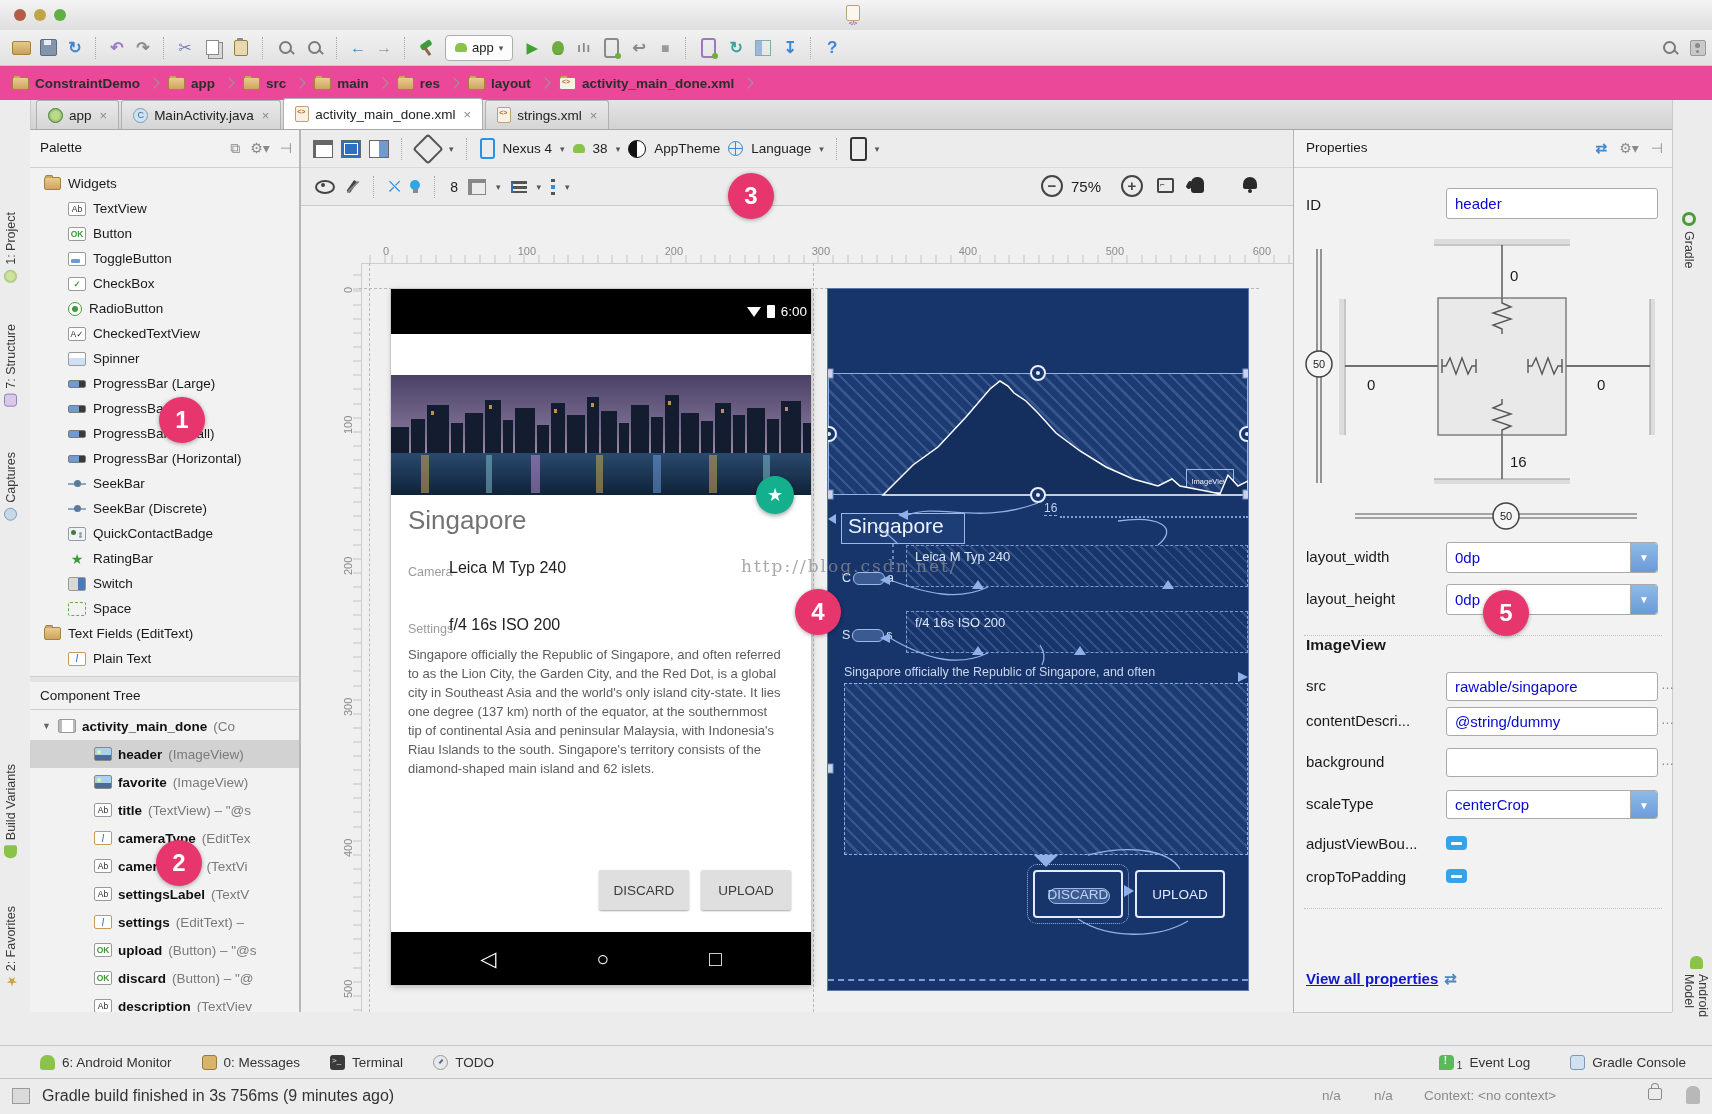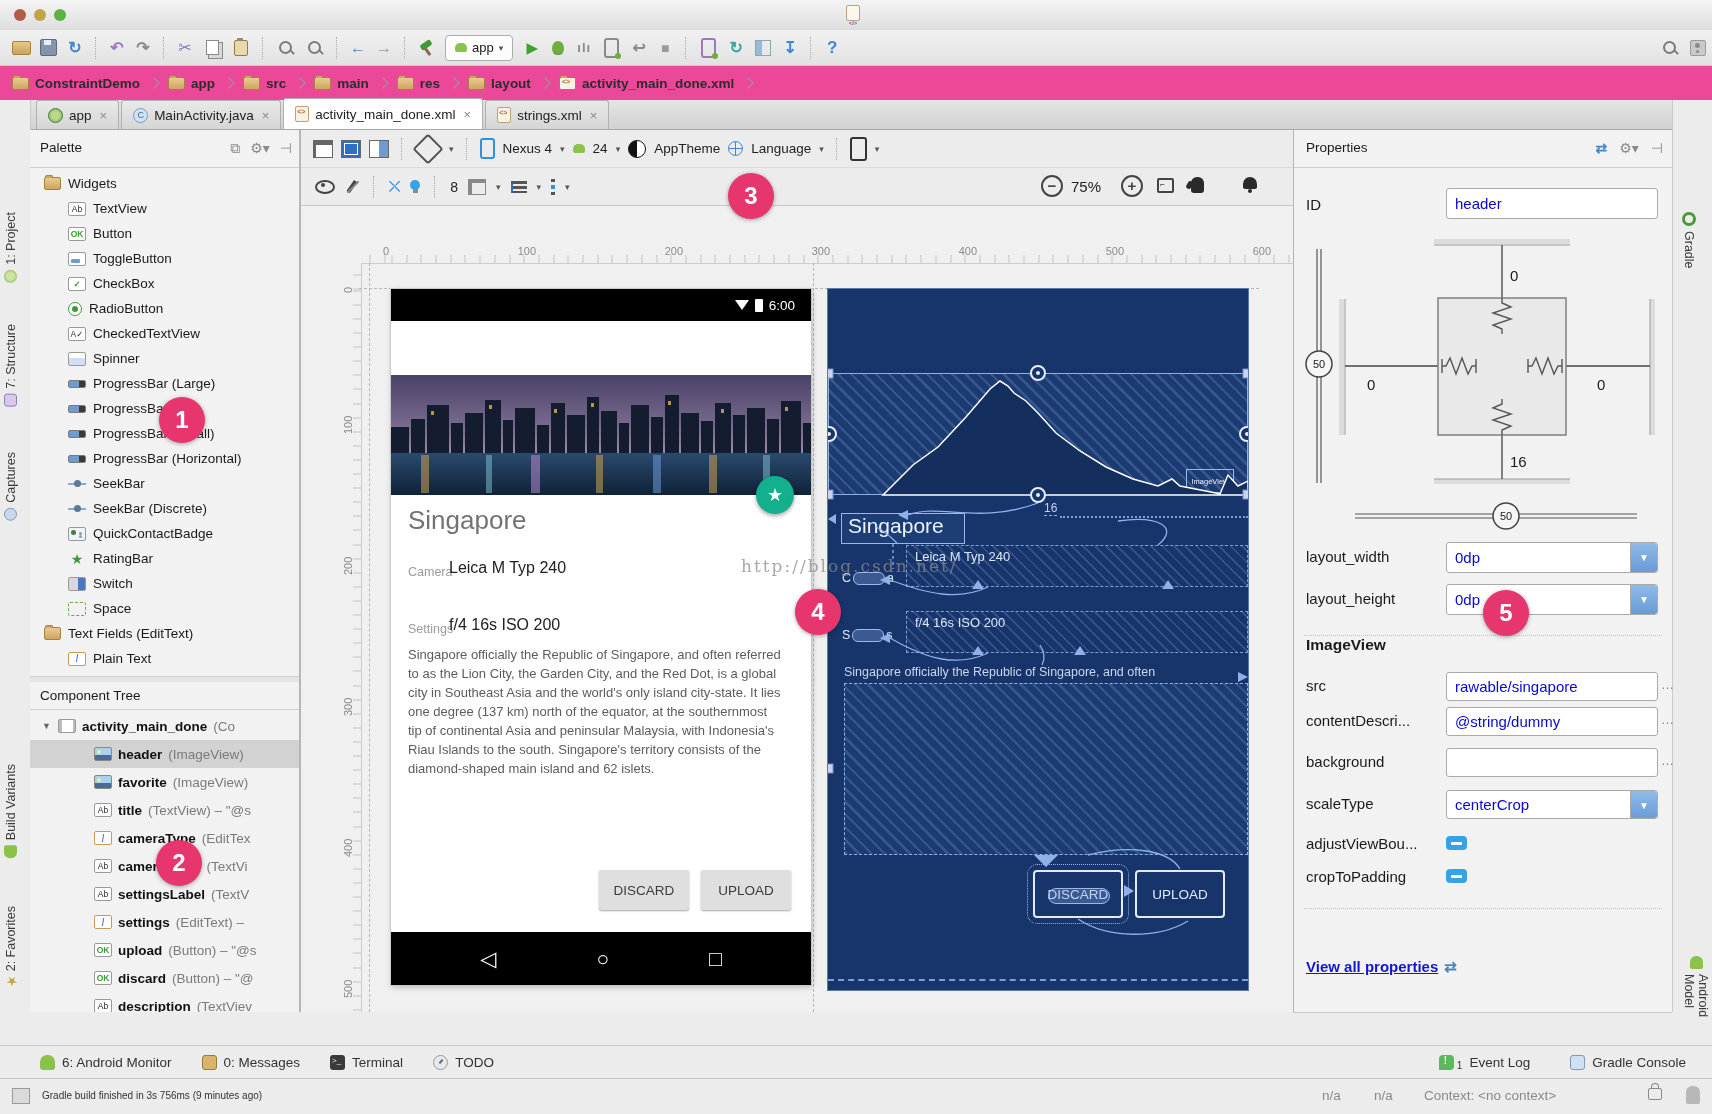--- a/index.html
+++ b/index.html
@@ -165,21 +165,21 @@
   .h-ruler{position:absolute;left:60px;top:37px;width:933px;height:20px;border-bottom:1px solid #cdcdcd;background:repeating-linear-gradient(90deg,#c4c4c4 0 1px,transparent 1px 14.7px);background-position:30.5px 12px;background-size:100% 8px;background-repeat:repeat-x;}
   .v-ruler{position:absolute;left:40px;top:57px;width:20px;height:749px;border-right:1px solid #cdcdcd;background:repeating-linear-gradient(0deg,#c4c4c4 0 1px,transparent 1px 14.1px);background-position:12px 26.5px;background-size:8px 100%;background-repeat:repeat-y;}
   .hrl{position:absolute;top:39px;width:30px;text-align:right;font-size:11px;color:#8a8a8a;}
   .vrl{position:absolute;left:41px;width:16px;height:30px;font-size:11px;color:#8a8a8a;writing-mode:vertical-rl;transform:rotate(180deg);}
   .guide-h{position:absolute;left:58px;top:82px;width:900px;border-top:1px dashed #b8b8b8;}
   .guide-v{position:absolute;top:57px;height:749px;border-left:1px dashed #b8b8b8;}
   .corner-marks{position:absolute;left:455px;top:733px;width:14px;height:14px;background:linear-gradient(135deg,transparent 6px,#9a9a9a 6px 7px,transparent 7px 10px,#9a9a9a 10px 11px,transparent 11px);}
   .watermark{position:absolute;left:440px;top:350px;font-family:"DejaVu Serif",serif;font-size:17px;letter-spacing:2px;color:rgba(140,140,140,0.75);z-index:6;}
   
   .phone{position:absolute;left:90px;top:83px;width:420px;height:696px;background:#fff;box-shadow:0 0 0 1px #c9c9c9,1px 2px 6px rgba(0,0,0,.25);}
-  .d-status{position:absolute;left:0;top:0;width:420px;height:32px;background:#000;display:flex;align-items:center;justify-content:flex-end;gap:6px;padding-right:16px;box-sizing:border-box;color:#fff;}
+  .d-status{position:absolute;left:0;top:0;width:420px;height:45px;background:#000;display:flex;align-items:center;justify-content:flex-end;gap:6px;padding-right:4px;box-sizing:border-box;color:#fff;}
   .wifi{width:0;height:0;border-left:7px solid transparent;border-right:7px solid transparent;border-top:10px solid #fff;}
   .batt{width:8px;height:13px;background:#fff;border-radius:1px;}
   .d-time{font-size:13.5px;color:#fff;}
   .d-appbar{position:absolute;left:0;top:28px;width:420px;height:58px;background:#303030;}
   .d-appbar .t{position:absolute;left:16px;top:0;line-height:58px;color:#fff;font-size:19px;}
   .d-image{position:absolute;left:0;top:86px;width:420px;height:120px;overflow:hidden;}
   .d-fab{position:absolute;left:365px;top:187px;width:38px;height:38px;border-radius:50%;background:#14b08d;box-shadow:0 2px 4px rgba(0,0,0,.35);color:#fff;display:flex;align-items:center;justify-content:center;font-size:18px;z-index:4;}
   .d-title{position:absolute;left:17px;top:216px;font-size:26px;color:#737373;}
   .d-lab{position:absolute;font-size:12.5px;color:#9b9b9b;}
   .d-val{position:absolute;font-size:16px;color:#212121;}
@@ -212,21 +212,21 @@
   .rp-hicons{position:absolute;right:10px;top:0;display:flex;gap:12px;color:#8a8a8a;font-size:14px;}
   .rp-hicon-swap{color:#4a87c7;font-weight:bold;}
   .rp-label{position:absolute;left:12px;font-size:15px;color:#1a1a1a;}
   .rp-field{position:absolute;left:152px;width:212px;height:31px;background:#fff;border:1px solid #aaa;border-radius:3px;box-sizing:border-box;font-size:15px;color:#0808cf;line-height:29px;padding-left:8px;overflow:hidden;white-space:nowrap;}
   .rp-combo-btn{position:absolute;right:0px;top:0px;width:26px;height:29px;background:linear-gradient(#8fbbe8,#6a9ad8);border-left:1px solid #aaa;border-radius:0 2px 2px 0;color:#fff;text-align:center;line-height:29px;font-size:10px;}
   .rp-more{position:absolute;left:367px;width:12px;text-align:center;color:#8a8a8a;font-size:13px;}
   .rp-section{position:absolute;left:12px;font-size:15.5px;font-weight:bold;color:#1a1a1a;}
   .rp-toggle{position:absolute;left:152px;width:21px;height:14px;background:#35a3e8;border-radius:4px;}
   .rp-toggle::after{content:"";position:absolute;left:5px;top:6px;width:11px;height:2.5px;background:#fff;border-radius:1px;}
   .rp-divider{position:absolute;left:10px;width:358px;border-top:1px dotted #c4c4c4;}
-  .rp-link{position:absolute;left:12px;font-size:15px;color:#1117cc;text-decoration:underline;font-weight:bold;}
+  .rp-link{position:absolute;left:12px;font-size:15px;color:#1117cc;text-decoration:underline;font-weight:bold;margin-top:12px;}
   .rp-link-icon{color:#4a87c7;margin-left:6px;text-decoration:none;display:inline-block;}
   
   .bottom-tabs{position:absolute;left:30px;top:1012px;width:1642px;height:33px;background:#e6e6e6;border-top:1px solid #b6b6b6;border-bottom:1px solid #c9c9c9;box-sizing:border-box;display:flex;align-items:flex-end;padding-left:8px;}
   .btab{display:inline-flex;align-items:center;height:27px;padding:0 16px;font-size:13.5px;color:#2a2a2a;border:1px solid transparent;}
   .btab.active{background:#fff;border-color:#b0b0b0;border-bottom-color:#fff;}
   .btab.inactive{background:#dcdcdc;border-color:#bcbcbc;}
   .tw-bar{position:absolute;left:0;top:1045px;width:1712px;height:33px;background:#ececec;border-top:1px solid #c9c9c9;display:flex;align-items:center;padding-left:40px;box-sizing:border-box;gap:30px;}
   .twb{display:inline-flex;align-items:center;gap:7px;font-size:13.5px;color:#333;}
   .twic{width:15px;height:15px;border-radius:3px;flex:none;position:relative;}
   .twic-android-monitor{background:#8bc34a;border-radius:7px 7px 3px 3px;}
@@ -235,21 +235,21 @@
   .twic-terminal::after{content:">_";position:absolute;left:2px;top:1px;font-size:8px;color:#e8e8e8;}
   .twic-todo{background:#e8e8e8;border:1px solid #9a9a9a;box-sizing:border-box;border-radius:50%;}
   .twic-todo::after{content:"";position:absolute;left:6px;top:3px;width:2px;height:5px;background:#4a6a9a;transform:rotate(40deg);}
   .twic-event-log{background:#5cb85c;border-radius:4px 4px 4px 0;}
   .twic-event-log::after{content:"!";position:absolute;left:5px;top:0px;font-size:10px;color:#fff;font-weight:bold;}
   .twic-gradle-console{background:#cfe0f0;border:1px solid #7a9ab8;box-sizing:border-box;}
   .tw-right{position:absolute;right:26px;display:flex;gap:40px;}
   .twb .cnt{font-size:10px;color:#333;margin-left:-4px;margin-top:6px;}
   .status-bar{position:absolute;left:0;top:1078px;width:1712px;height:36px;background:#ececec;border-top:1px solid #c4c4c4;box-sizing:border-box;}
   .sb-grip{position:absolute;left:12px;top:9px;width:18px;height:16px;background:#dadada;border:1px solid #9a9a9a;box-sizing:border-box;}
-  .sb-msg{position:absolute;left:42px;top:0;line-height:34px;font-size:10px;color:#333;}
+  .sb-msg{position:absolute;left:42px;top:0;line-height:34px;font-size:16px;color:#333;}
   .sb-dim{position:absolute;top:0;line-height:34px;font-size:13.5px;color:#8a8a8a;}
   .sb-lock{position:absolute;left:1648px;top:9px;width:12px;height:10px;border:1.5px solid #8a8a8a;border-radius:2px;}
   .sb-lock::before{content:"";position:absolute;left:2px;top:-6px;width:6px;height:5px;border:1.5px solid #8a8a8a;border-bottom:none;border-radius:4px 4px 0 0;}
   .sb-man{position:absolute;left:1686px;top:7px;width:14px;height:18px;background:#b8b8b8;border-radius:6px 6px 2px 2px;}
   
   .num-badge{position:absolute;width:46px;height:46px;border-radius:50%;background:#e7356d;color:#fff;font-size:24px;font-weight:bold;display:flex;align-items:center;justify-content:center;box-shadow:0 1px 4px rgba(0,0,0,.35);z-index:60;}
 </style>
 </head>
 <body>
 
@@ -557,21 +557,21 @@
       <span class="mode m2"></span>
       <span class="mode m3"></span>
       <span class="dsep"></span>
       <span class="rot"></span>
         <span class="dd">▾</span>
       <span class="dsep"></span>
       <span class="phoneb"></span>
       <span class="dlabel">Nexus 4</span>
         <span class="dd">▾</span>
       <span class="droid"></span>
-      <span class="dlabel">24</span>
+      <span class="dlabel">38</span>
         <span class="dd">▾</span>
       <span class="halfmoon"></span>
       <span class="dlabel">AppTheme</span>
       <span class="globe"></span>
       <span class="dlabel">Language</span>
         <span class="dd">▾</span>
       <span class="dsep"></span>
       <span class="phoned"></span>
         <span class="dd">▾</span>
     </div>

